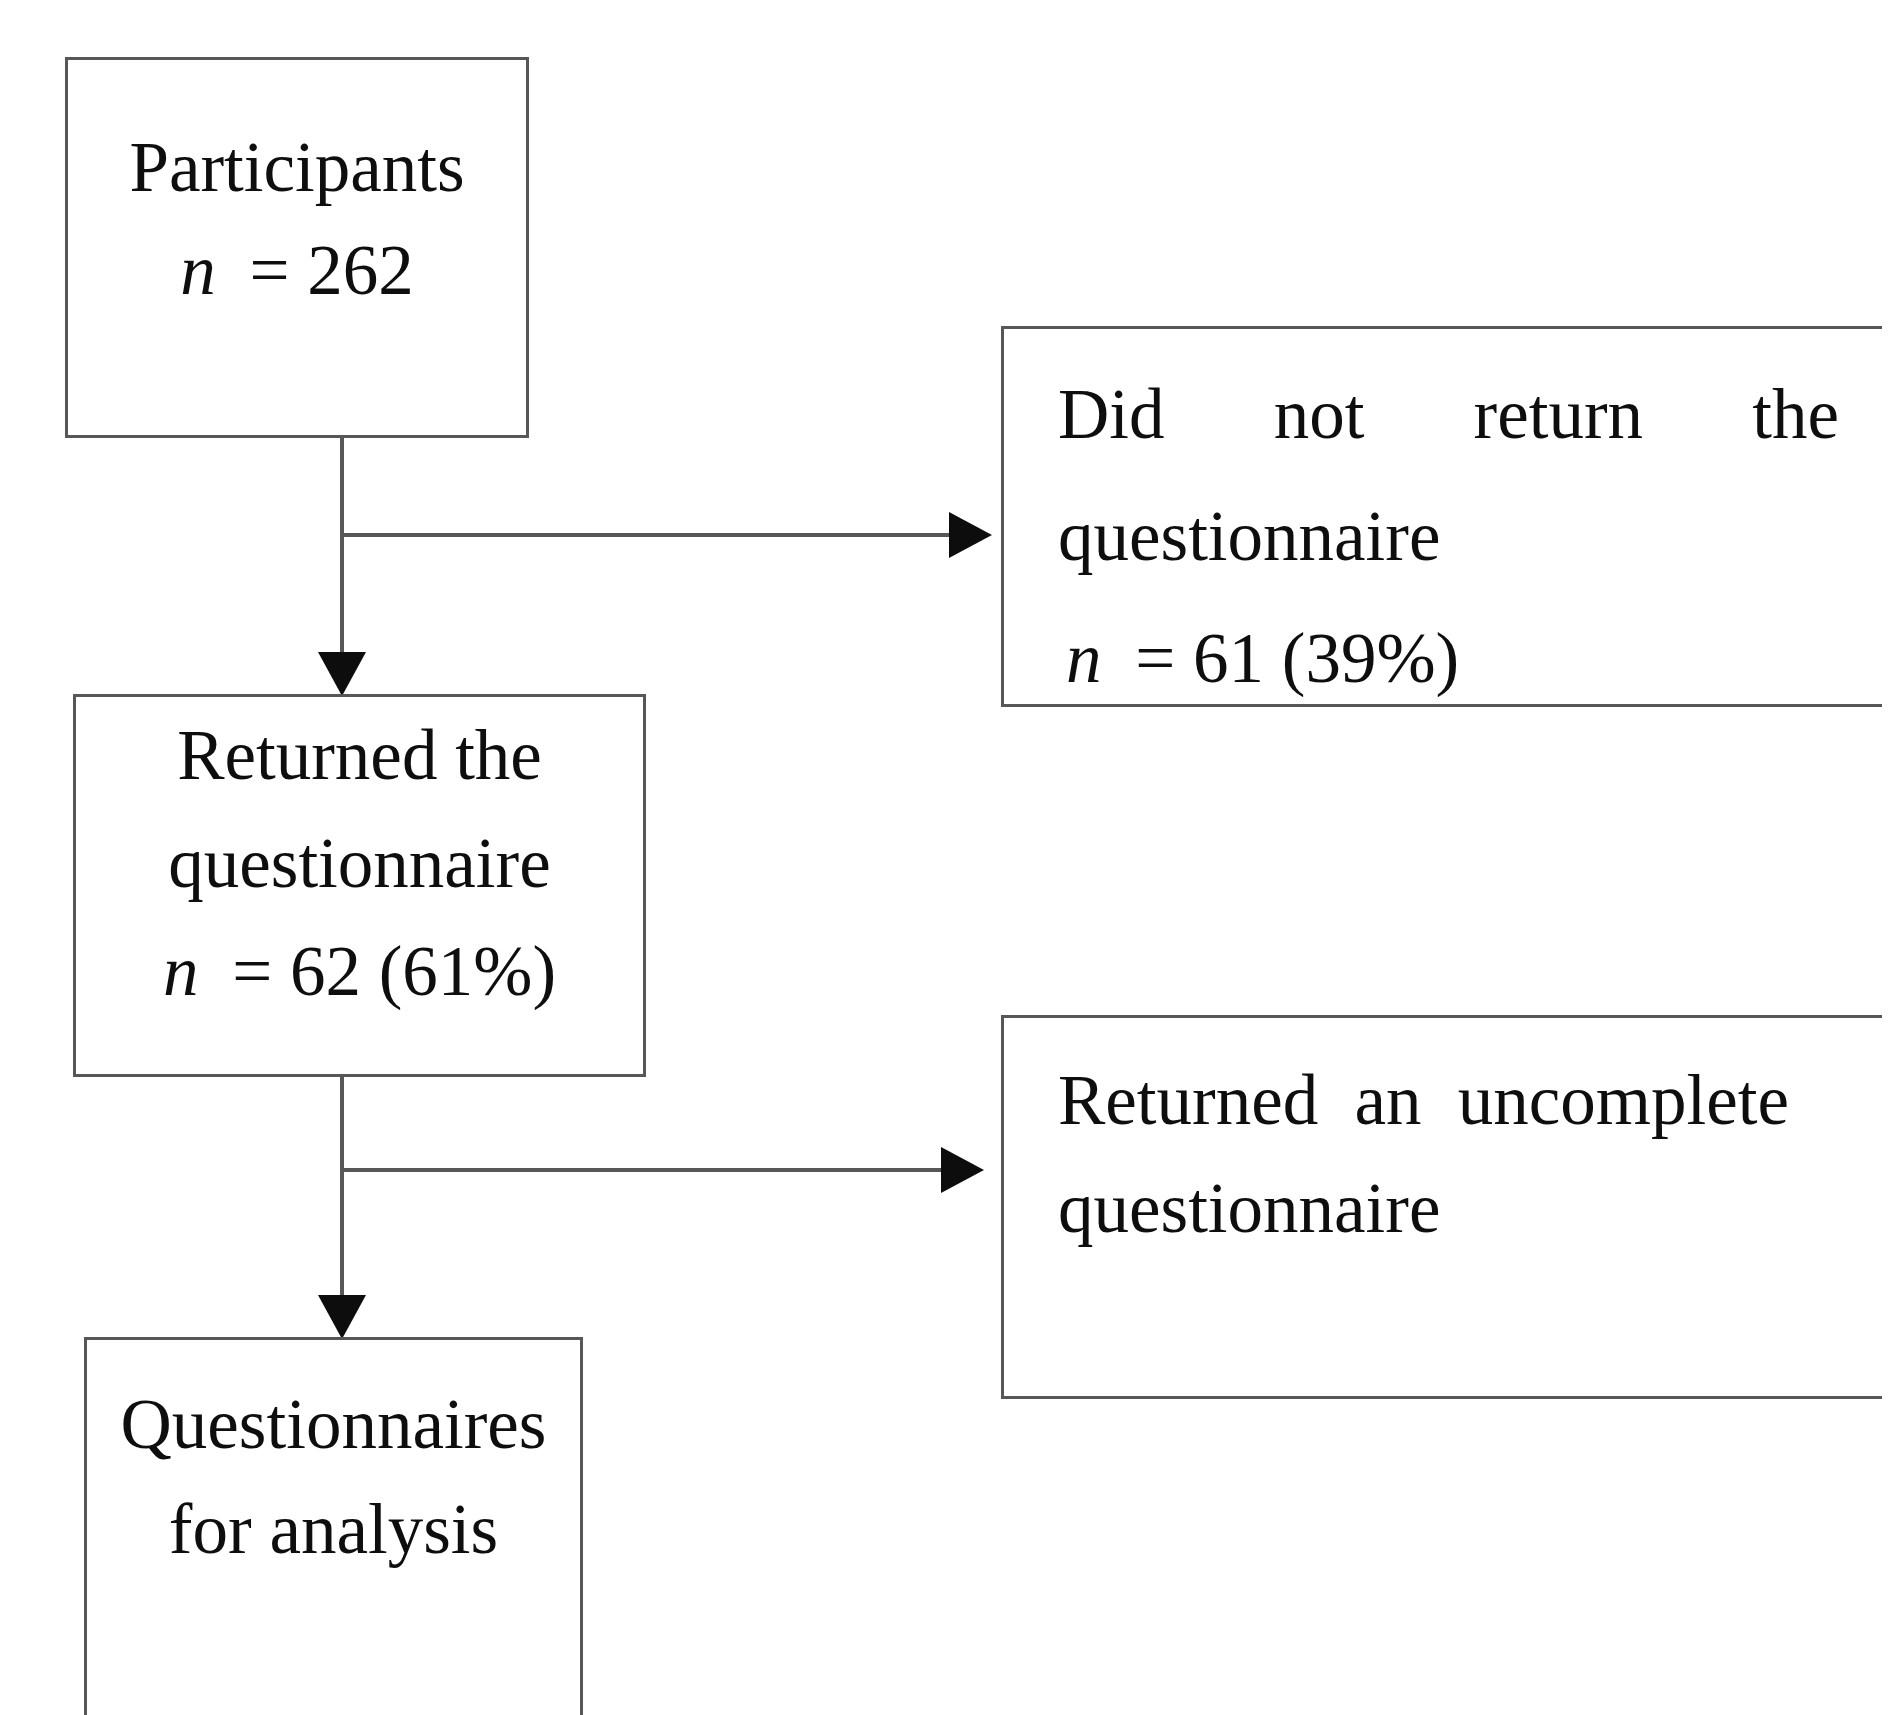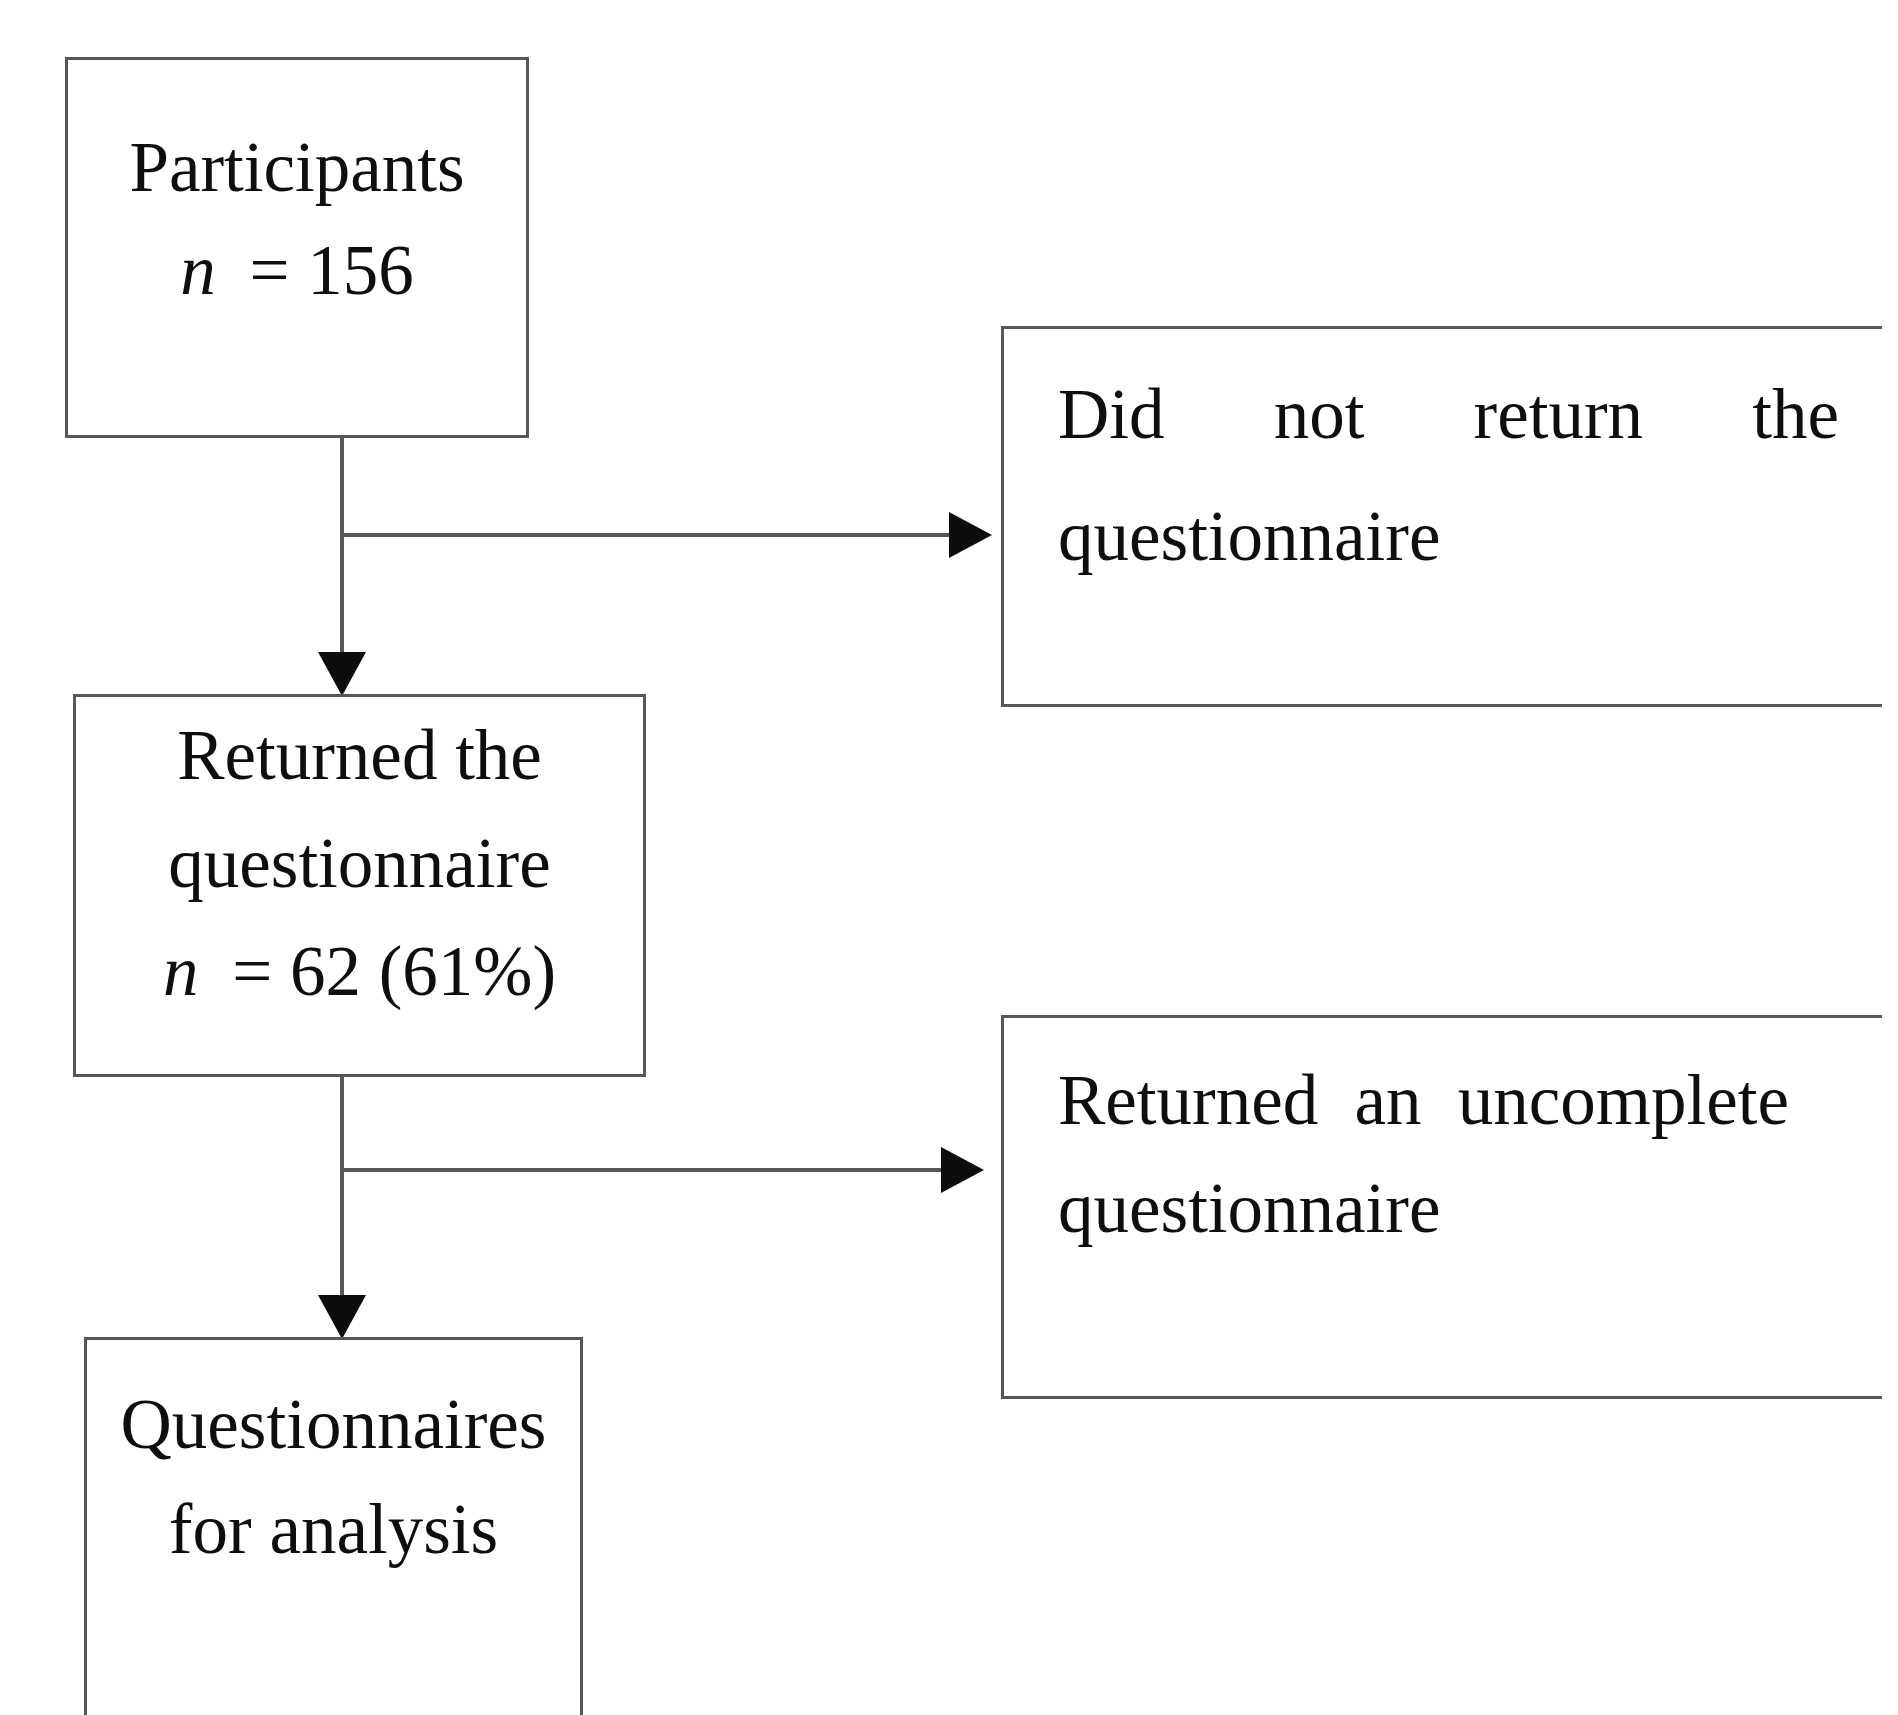--- a/index.html
+++ b/index.html
@@ -53,31 +53,32 @@
   #arrow-d2 { left: 286px; top: 1263px; }
   #arrow-r2 { left: 909px; top: 1115px; }
 </style>
 </head>
 <body>
 
 <div class="canvas">
 
   <div class="box" id="box-participants">
     <div class="center">Participants</div>
-    <div class="center"><span class="nvar">n</span><span> = 156</span></div>
+    <div class="center"><span class="nvar">n</span><span> = 262</span></div>
   </div>
 
   <div class="line" id="conn-v1"></div>
   <div class="line" id="conn-h1"></div>
   <div class="arrow-down" id="arrow-d1"></div>
   <div class="arrow-right" id="arrow-r1"></div>
 
   <div class="box" id="box-not-returned">
     <div class="justify">Did not return the</div>
     <div>questionnaire</div>
+    <div><span class="nvar">n</span><span> = 61 (39%)</span></div>
   </div>
 
   <div class="box" id="box-returned">
     <div class="center">Returned the</div>
     <div class="center">questionnaire</div>
     <div class="center"><span class="nvar">n</span><span> = 62 (61%)</span></div>
   </div>
 
   <div class="line" id="conn-v2"></div>
   <div class="line" id="conn-h2"></div>

